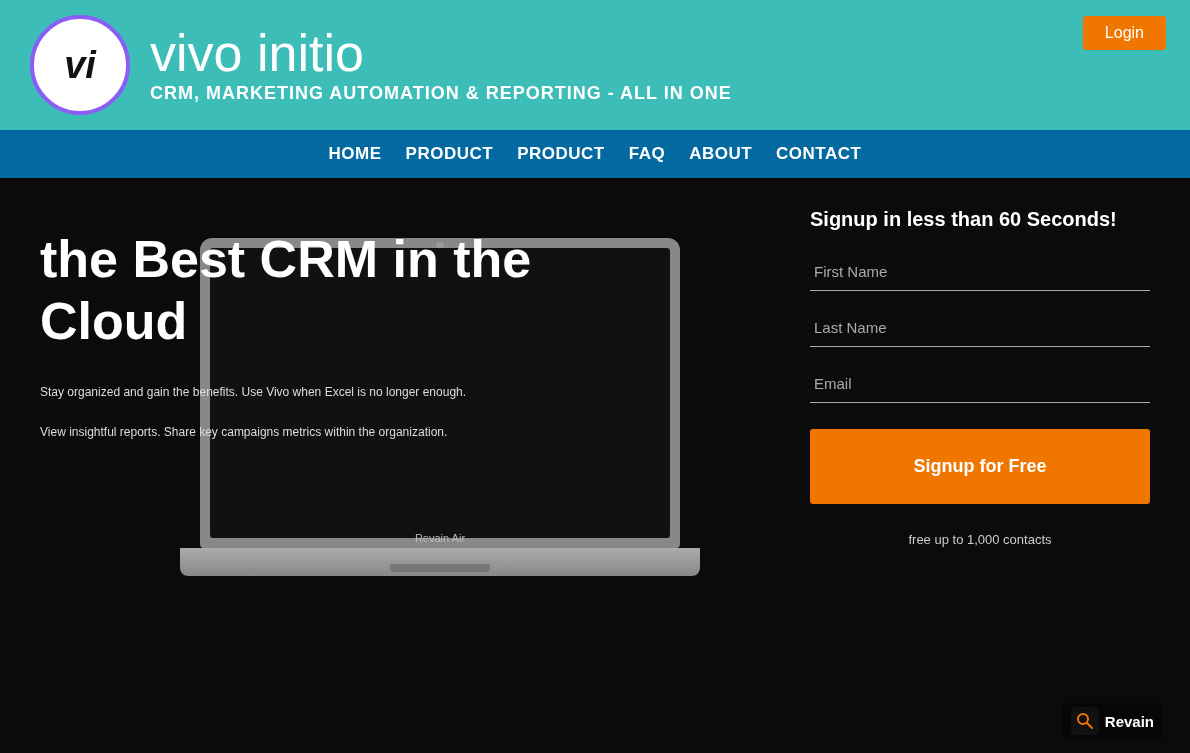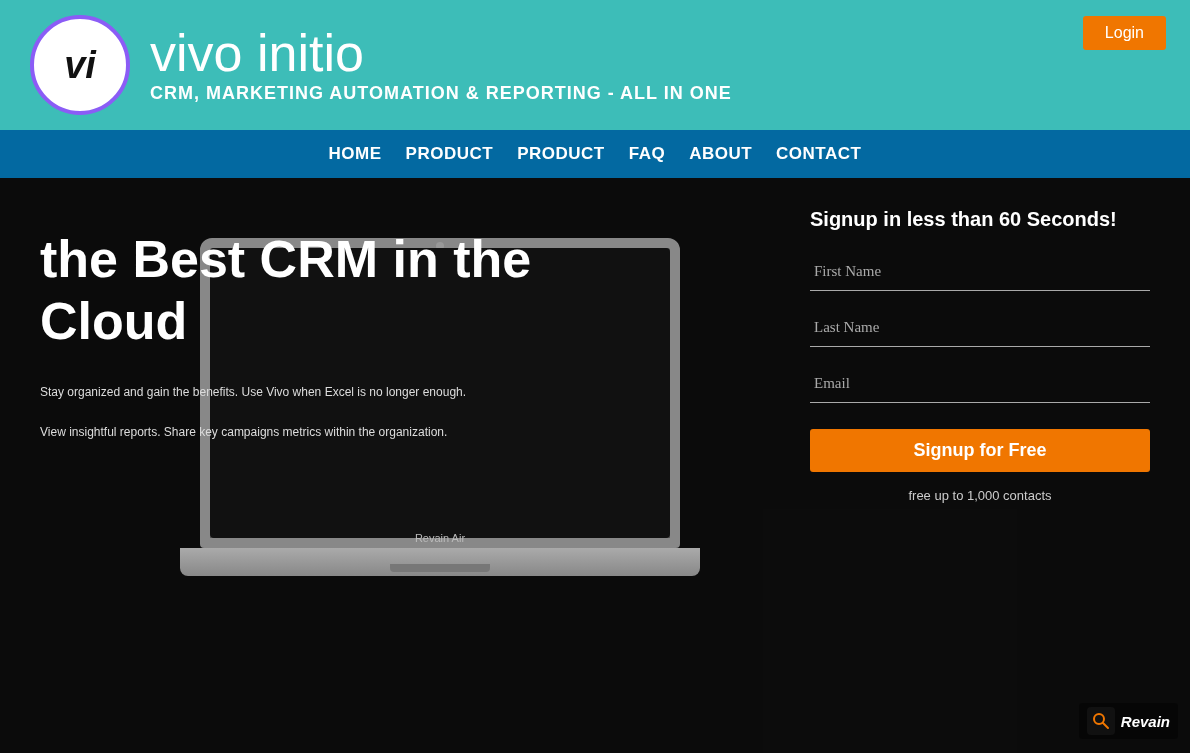--- a/index.html
+++ b/index.html
@@ -198,55 +198,53 @@
     .signup-input {
       width: 100%;
       background: transparent;
       border: none;
       border-bottom: 1px solid #aaa;
       color: #ccc;
       font-size: 15px;
       padding: 10px 4px;
       margin-bottom: 18px;
       outline: none;
-      font-family: Liberation Serif, serif;
     }
     .signup-input::placeholder { color: #aaa; }
     .signup-btn {
       width: 100%;
       background-color: #f07600;
       color: white;
       border: none;
-      padding: 11px;
+      padding: 27px;
       font-size: 18px;
       font-weight: bold;
       cursor: pointer;
       border-radius: 3px;
       margin-top: 8px;
     }
     .signup-note {
       color: #ccc;
       font-size: 13px;
       text-align: center;
-      margin-top: 16px;
+      margin-top: 28px;
     }
 
     
     .revain-watermark {
       position: absolute;
       bottom: 14px;
-      right: 12px;
+      right: 28px;
       z-index: 10;
       display: flex;
       align-items: center;
       gap: 6px;
       background: rgba(0,0,0,0.4);
       padding: 4px 8px;
       border-radius: 3px;
-      font-style: italic;
     }
     .revain-icon {
       width: 28px;
       height: 28px;
       background: #111;
       border-radius: 4px;
       display: flex;
       align-items: center;
       justify-content: center;
       color: #f07600;

